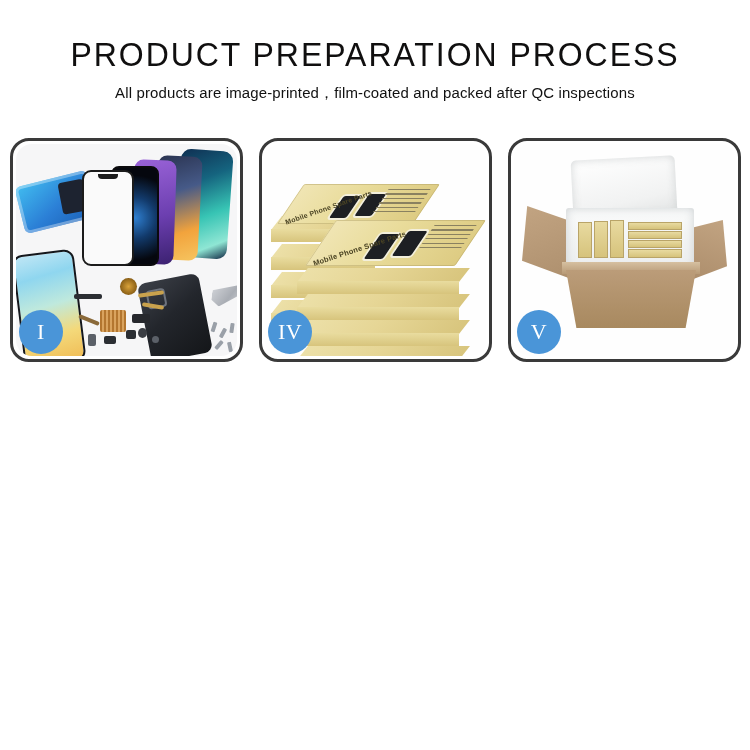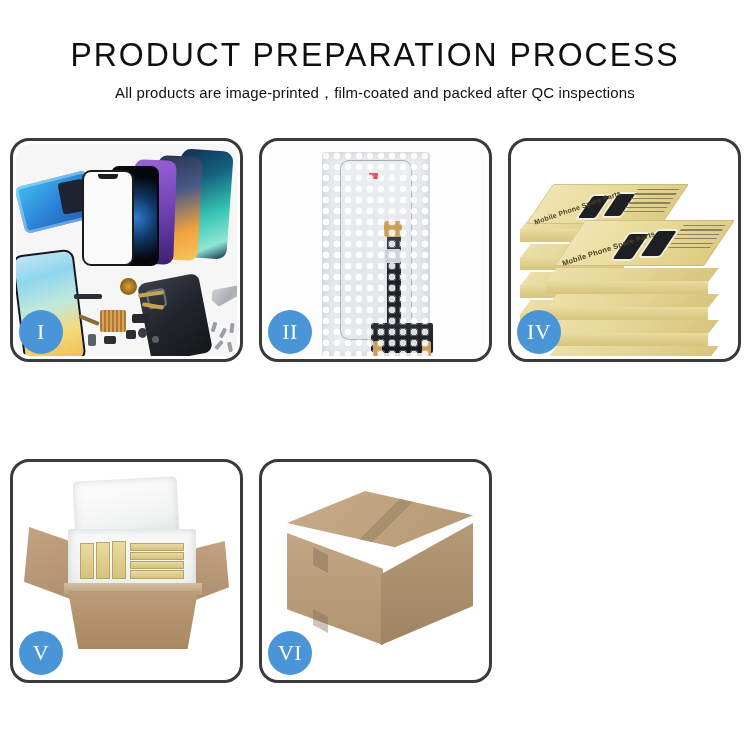--- a/index.html
+++ b/index.html
@@ -297,37 +297,20 @@
             <i style="left:9px;top:6px;transform:rotate(28deg)"></i>
             <i style="left:18px;top:1px;transform:rotate(8deg)"></i>
             <i style="left:5px;top:18px;transform:rotate(40deg)"></i>
             <i style="left:16px;top:20px;transform:rotate(-12deg)"></i>
           </div>
         </div>
       </div>
       <div class="badge">I</div>
     </div>
 
-    <div class="panel">
-      <div class="stage">
-        <div class="p2bg">
-          <div class="bubblepack"></div>
-          <div class="screenpart">
-            <span class="redtab"></span>
-            <span class="flexcable"></span>
-            <span class="connrow">
-              <i style="left:2px"></i>
-              <i style="right:2px"></i>
-            </span>
-          </div>
-          <div class="bubbleOverlay"></div>
-        </div>
-      </div>
-      <div class="badge">II</div>
-    </div>
 
 
     <div class="panel">
       <div class="stage">
         <div class="p4bg">
           <div class="stack">
 
             <div class="sbox" style="left:4px;top:56px;width:104px;">
               <span class="top"></span>
               <span class="front"></span>
@@ -397,28 +380,15 @@
             <span class="ystack" style="left:52px;top:24px;width:54px;height:8px;"></span>
             <span class="ystack" style="left:52px;top:33px;width:54px;height:9px;"></span>
           </div>
           <div class="cartonrim"></div>
           <div class="cartonfront"></div>
         </div>
       </div>
       <div class="badge">V</div>
     </div>
 
-    <div class="panel">
-      <div class="stage">
-        <div class="p6bg">
-          <div class="c-top"></div>
-          <div class="c-tape"></div>
-          <div class="c-left"></div>
-          <div class="c-right"></div>
-          <div class="c-tab1"></div>
-          <div class="c-tab2"></div>
-        </div>
-      </div>
-      <div class="badge">VI</div>
-    </div>
 
   </div>
 </div>
 
 </body></html>

